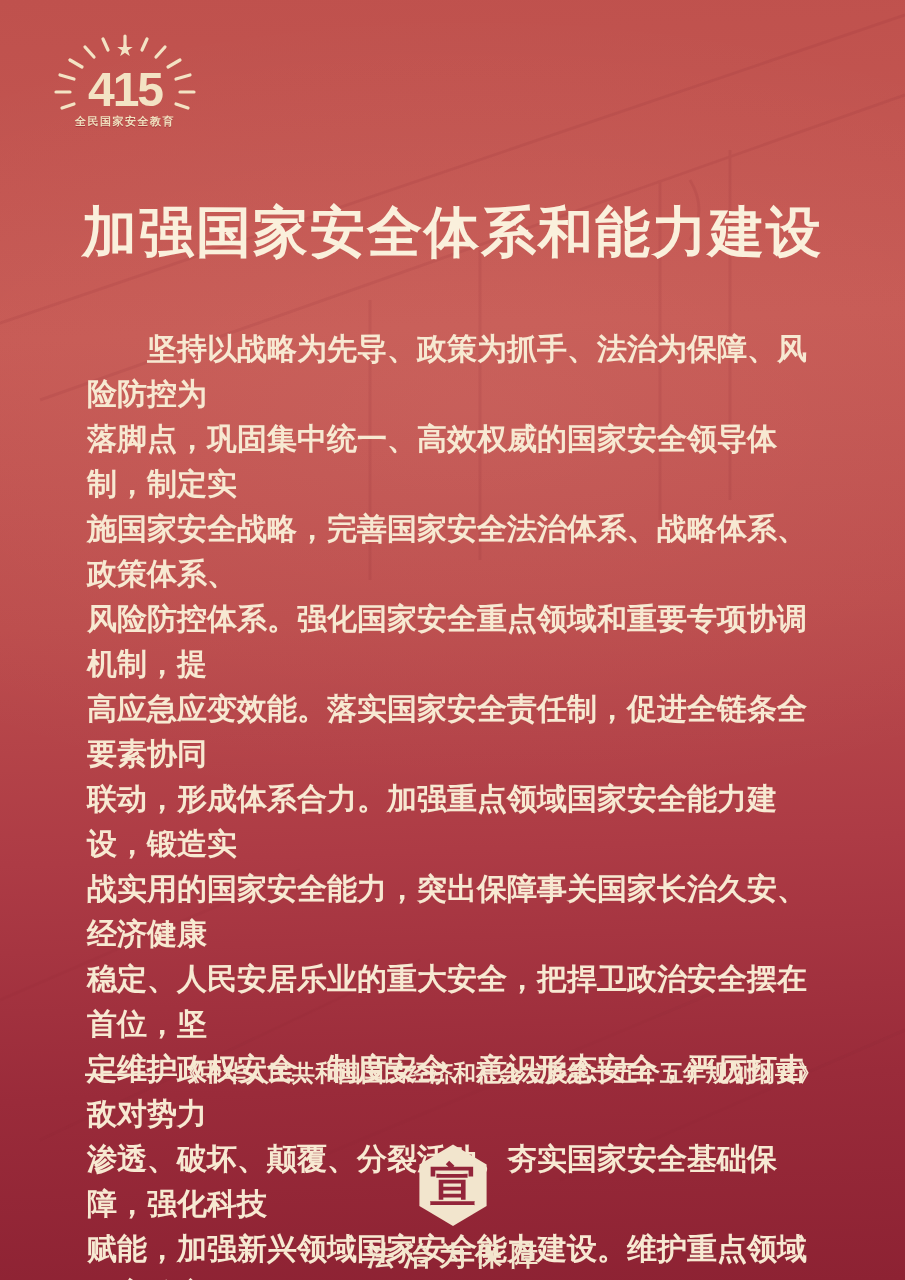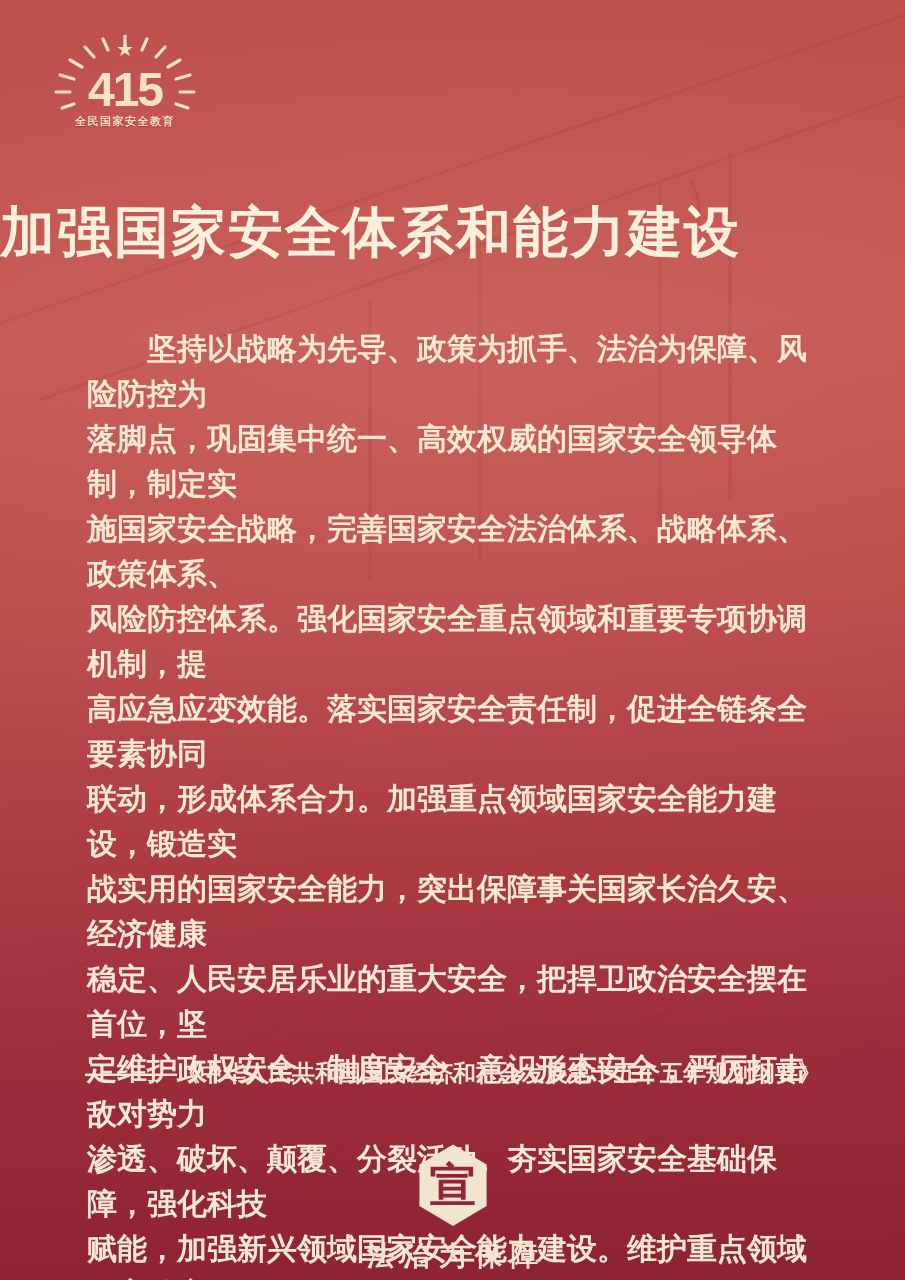--- a/index.html
+++ b/index.html
@@ -40,20 +40,21 @@
     text-shadow: 0 1px 0 rgba(140,35,40,0.55);
     white-space: nowrap;
   }
   
   .title {
     position: absolute;
     left: 0;
     right: 0;
     top: 196px;
     margin: 0;
+    text-align: center;
     font-size: 55px;
     font-weight: 900;
     letter-spacing: 2px;
     color: #faf0dc;
     white-space: nowrap;
   }
   
   .body-text {
     position: absolute;
     left: 87px;

